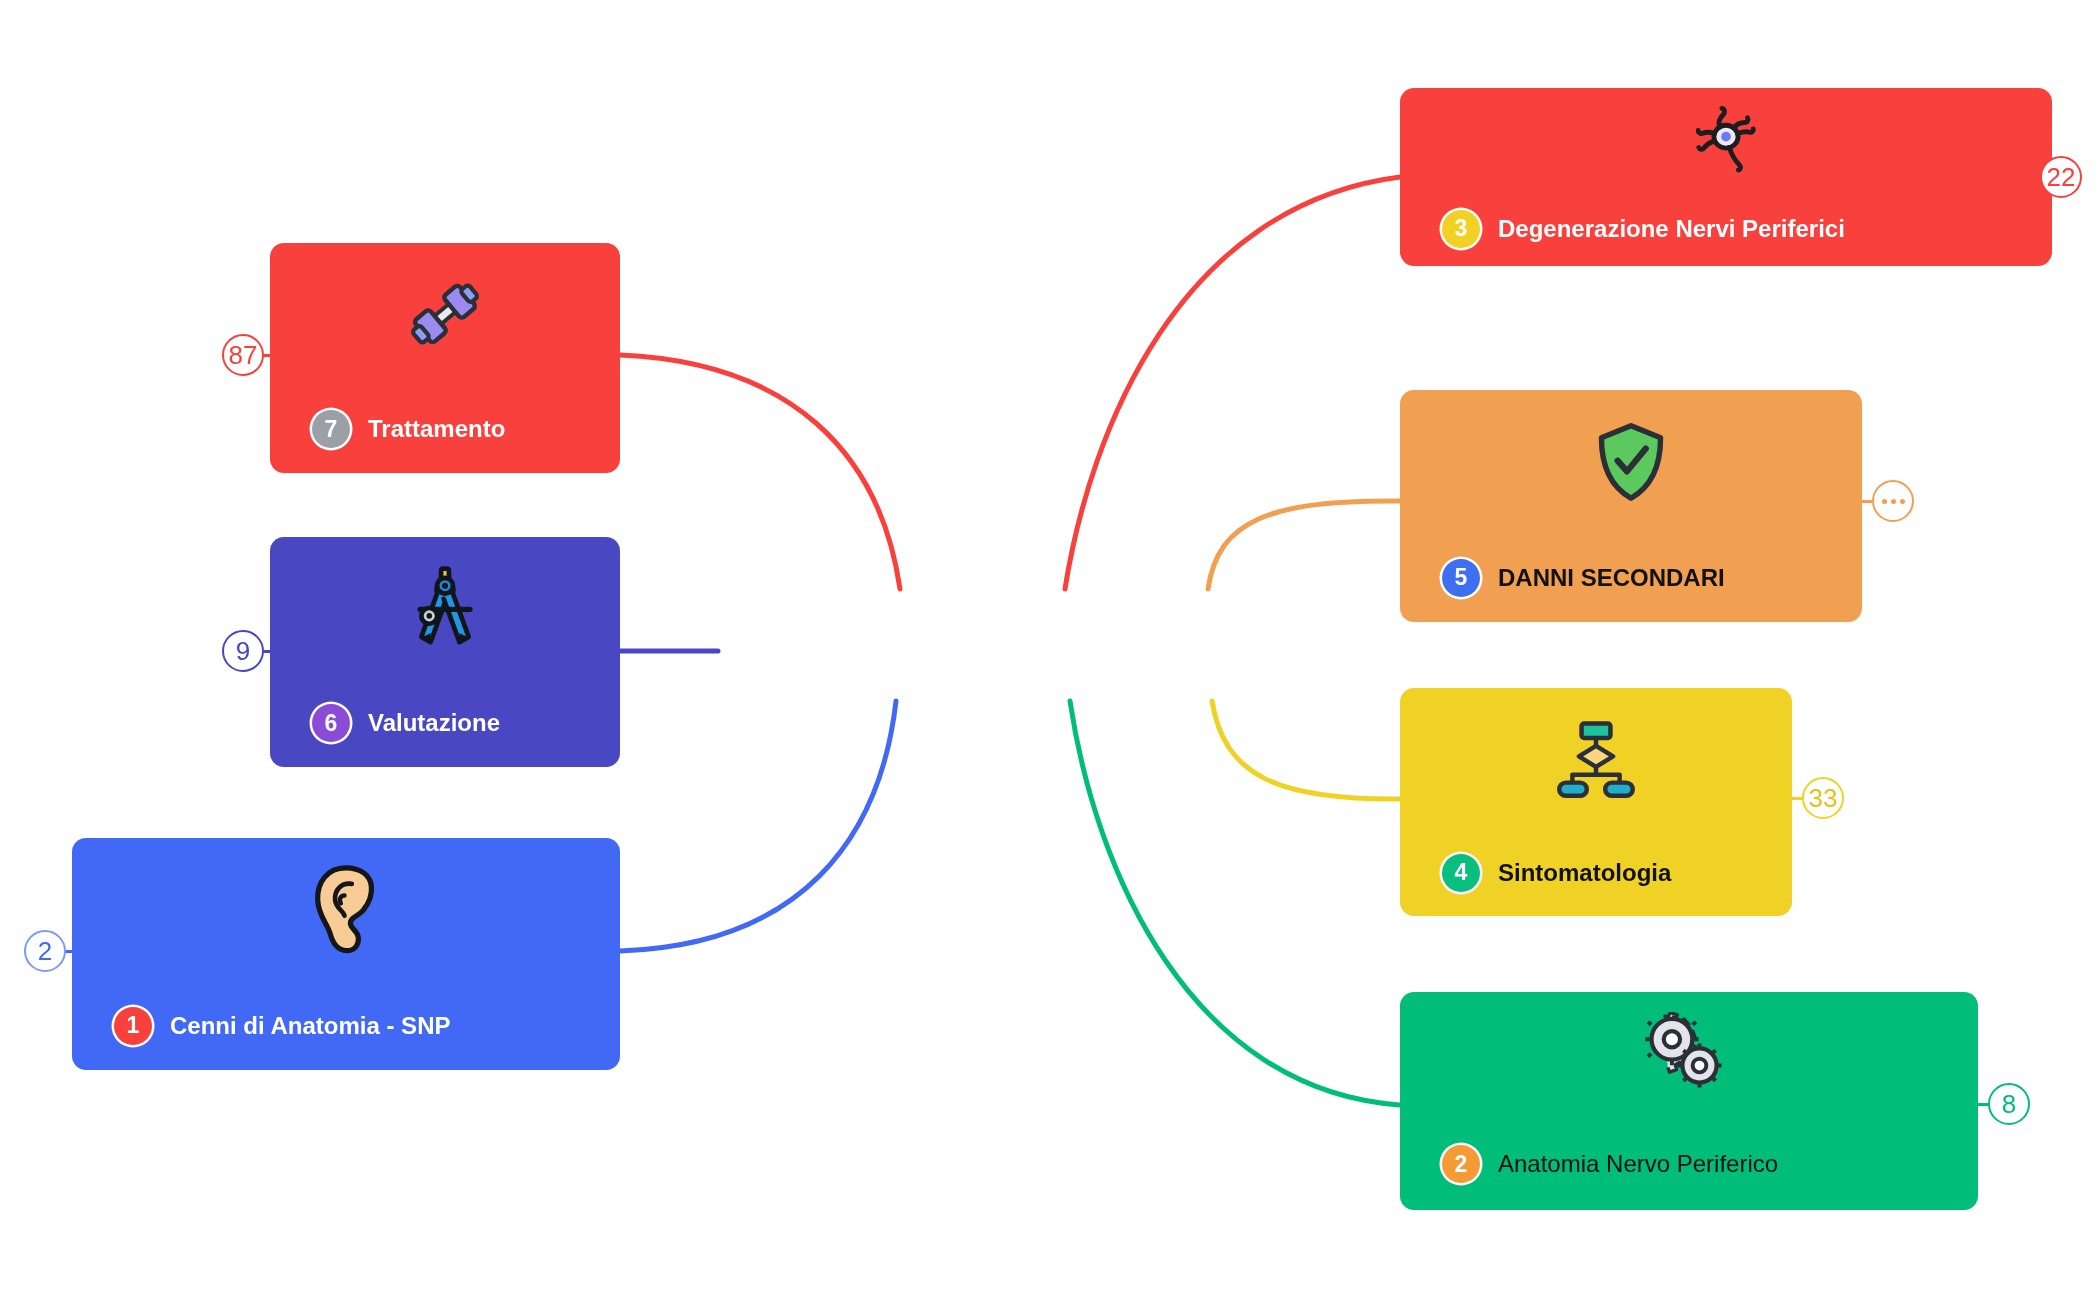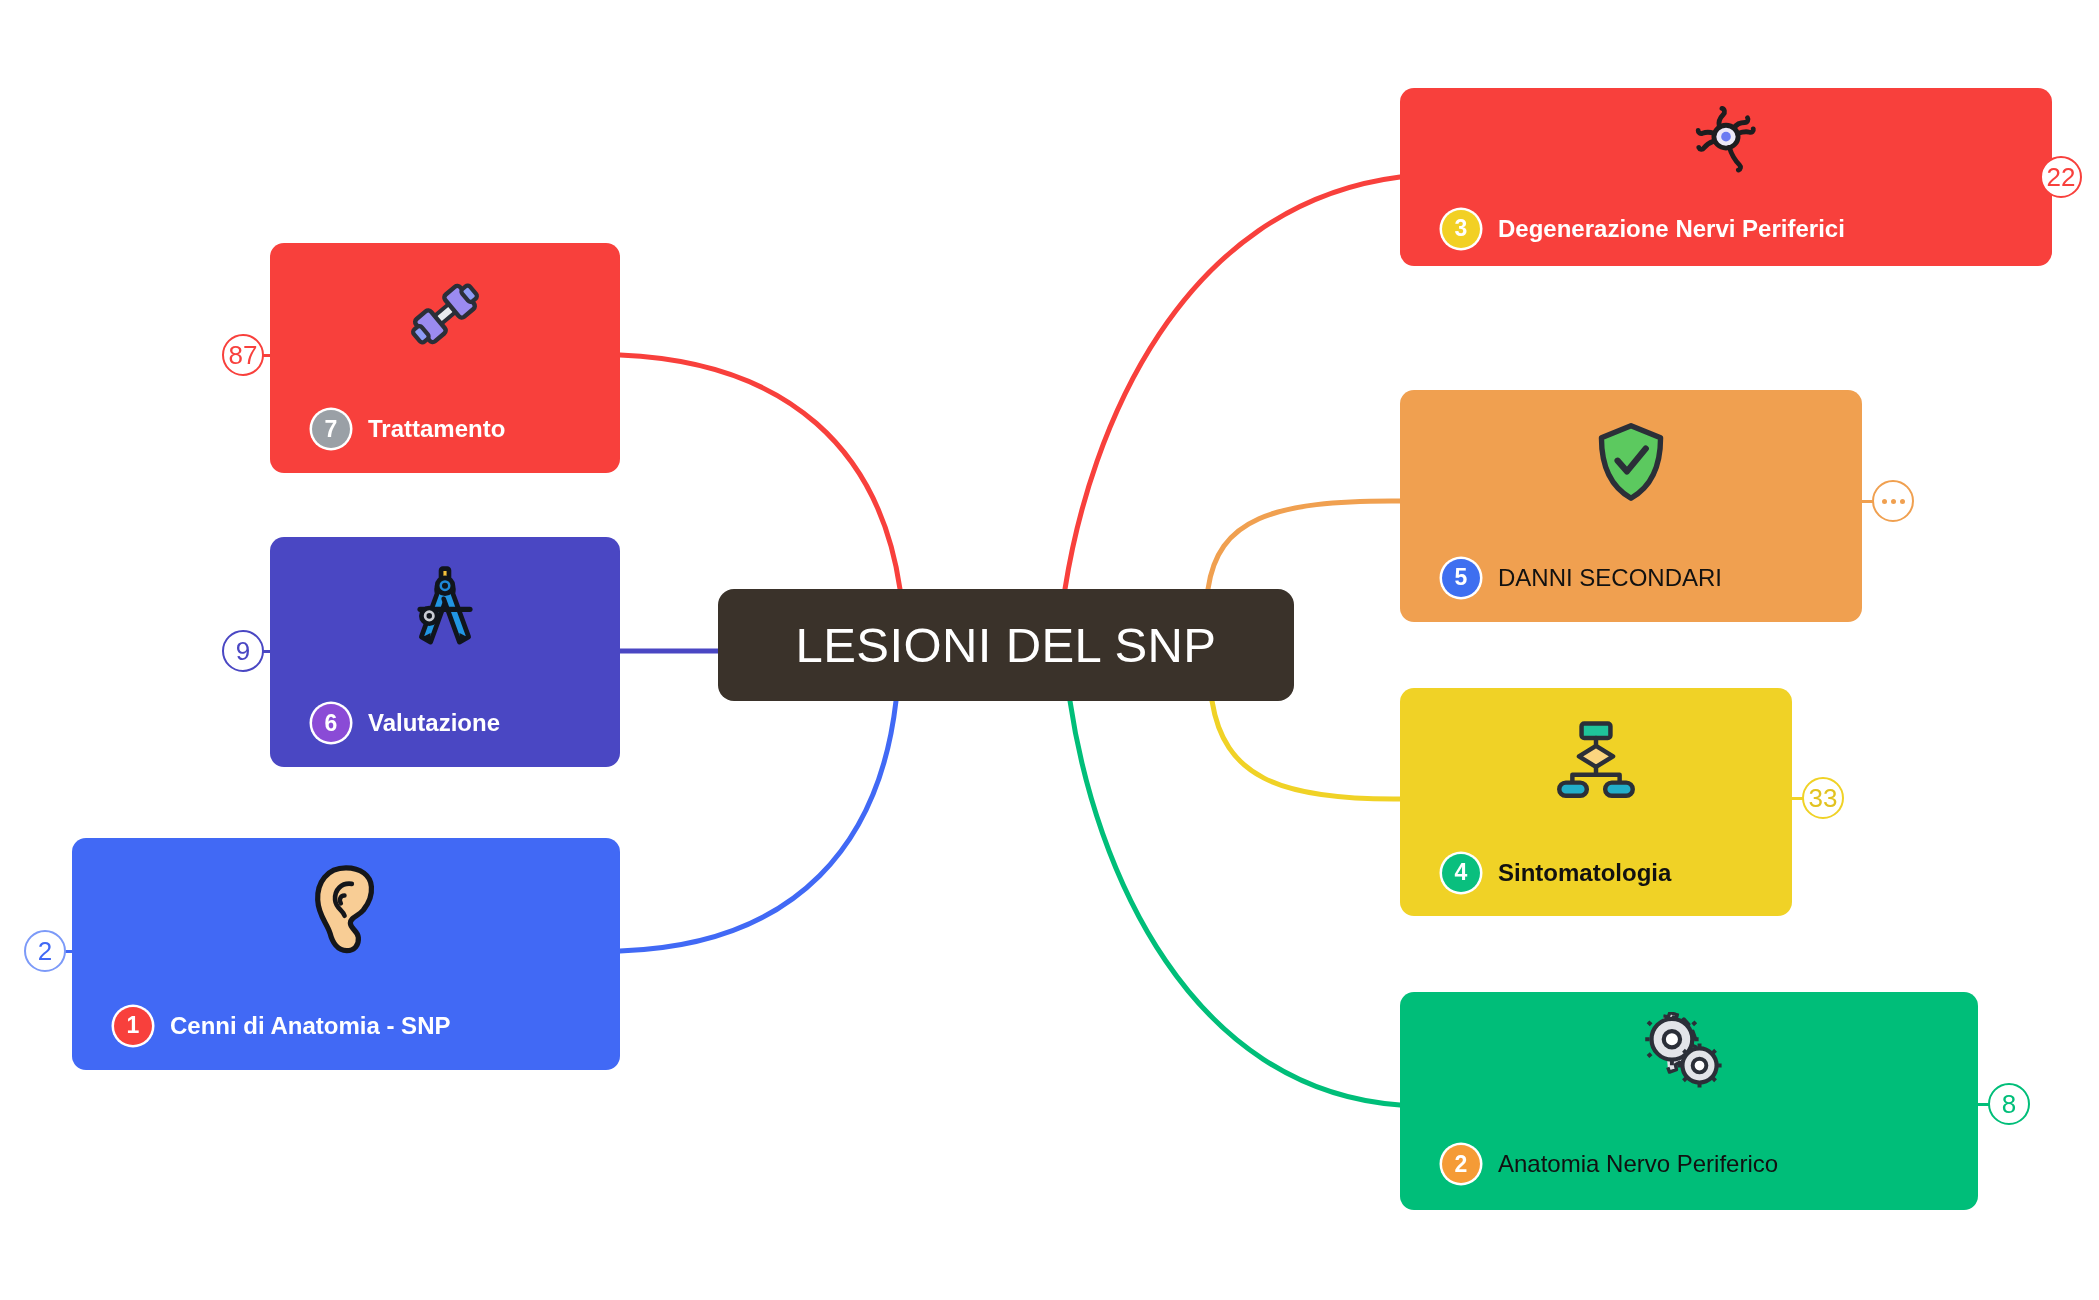--- a/index.html
+++ b/index.html
@@ -149,23 +149,20 @@
 
     <path d="M 1070 701 C 1095 870 1190 1090 1400 1105" fill="none" stroke="#00BE79" stroke-width="5" stroke-linecap="round"></path>
 
     <path d="M 620 355 C 790 362 880 452 900 589" fill="none" stroke="#F8403C" stroke-width="5" stroke-linecap="round"></path>
 
     <path d="M 620 651 L 718 651" fill="none" stroke="#4A47C3" stroke-width="5" stroke-linecap="round"></path>
 
     <path d="M 620 951 C 800 945 880 840 896 701" fill="none" stroke="#4169F5" stroke-width="5" stroke-linecap="round"></path>
   </svg>
 
-  <div class="center-node">
-    <span class="center-title">LESIONI DEL SNP</span>
-  </div>
 
   <div class="node" style="left:1400px; top:88px; width:652px; height:178px; background:#F8403C;">
     <div class="node-icon" style="height:58%;">
       <svg width="86" height="86" viewBox="0 0 64 64">
         <g fill="none" stroke="#1d1d1f" stroke-width="3.6" stroke-linecap="round" stroke-linejoin="round">
           <path d="M32 21c-5 0-9 4-9 8.5S27 38 32 38s9-4 9-8.5S37 21 32 21z" fill="#EDE9F7"></path>
           <path d="M27 22c-1-4 1-7 3-9 1.5-1.5 1-4-1-4.5"></path>
           <path d="M38 23c2-3 5-4 8-4 2 0 3-2 2-3.5"></path>
           <path d="M23 27c-3-1-6-1-8.5 0-1.6.7-3.3-.4-3.2-2.2"></path>
           <path d="M22.5 33c-3 1-5.5 3-7 5-1 1.4-3 1.3-3.7-.4"></path>
@@ -185,21 +182,21 @@
 
   <div class="node" style="left:1400px; top:390px; width:462px; height:232px; background:#F0A050;">
     <div class="node-icon">
       <svg width="76" height="86" viewBox="0 0 56 64">
         <path d="M28 5 L50 14 C50 34 44 50 28 59 C12 50 6 34 6 14 Z" fill="#5CC95F" stroke="#2B2F38" stroke-width="4" stroke-linejoin="round"></path>
         <path d="M18 31 L25 39 L39 22" fill="none" stroke="#2B2F38" stroke-width="4.6" stroke-linecap="round" stroke-linejoin="round"></path>
       </svg>
     </div>
     <div class="node-footer">
       <span class="idx-badge" style="background:#3E6FF0; color:#FFFFFF;">5</span>
-      <span class="node-label" style="color:#111111; font-weight:400;">DANNI SECONDARI</span>
+      <span class="node-label" style="color:#111111; font-weight:700;">DANNI SECONDARI</span>
     </div>
   </div>
   <div class="count-stub" style="left:1862px; top:500px; background:#F0A050;"></div>
   <div class="count-badge" style="left:1872px; top:480px; border-color:#F0A050; color:#F0A050;">
     <span class="dots">
       <i style="background:#F0A050;"></i>
         <i style="background:#F0A050;"></i>
         <i style="background:#F0A050;"></i>
     </span>
   </div>

